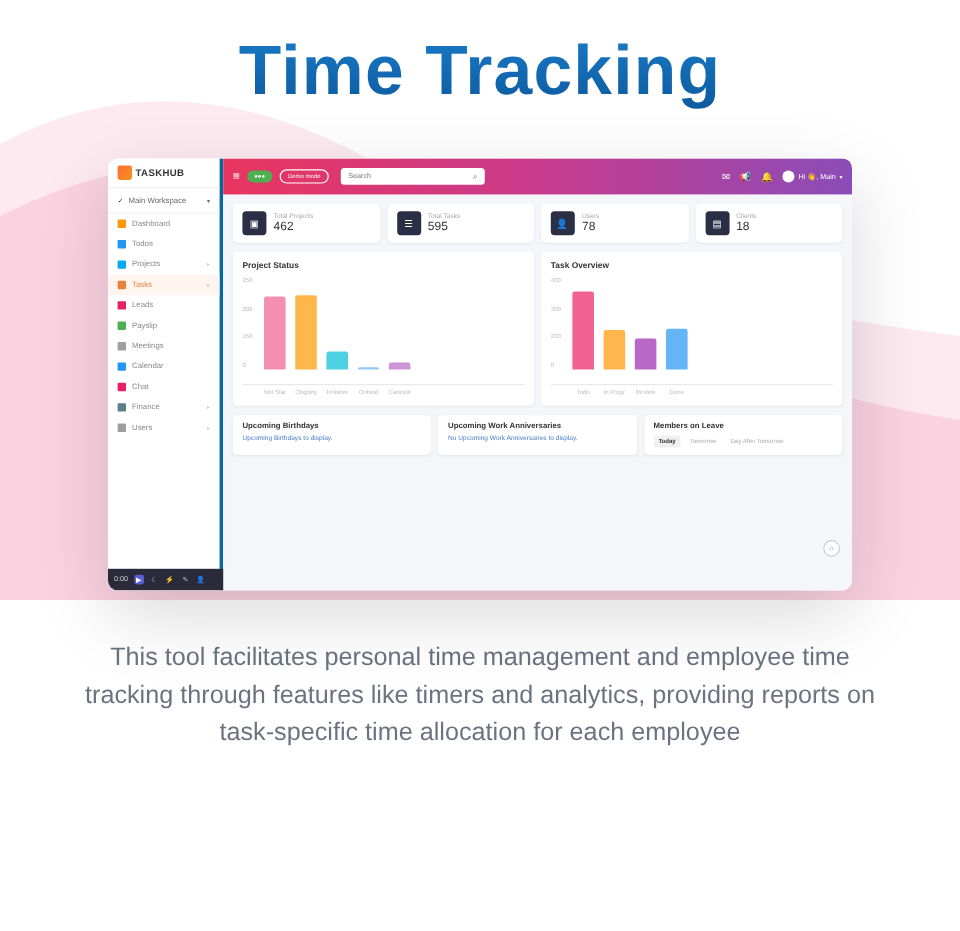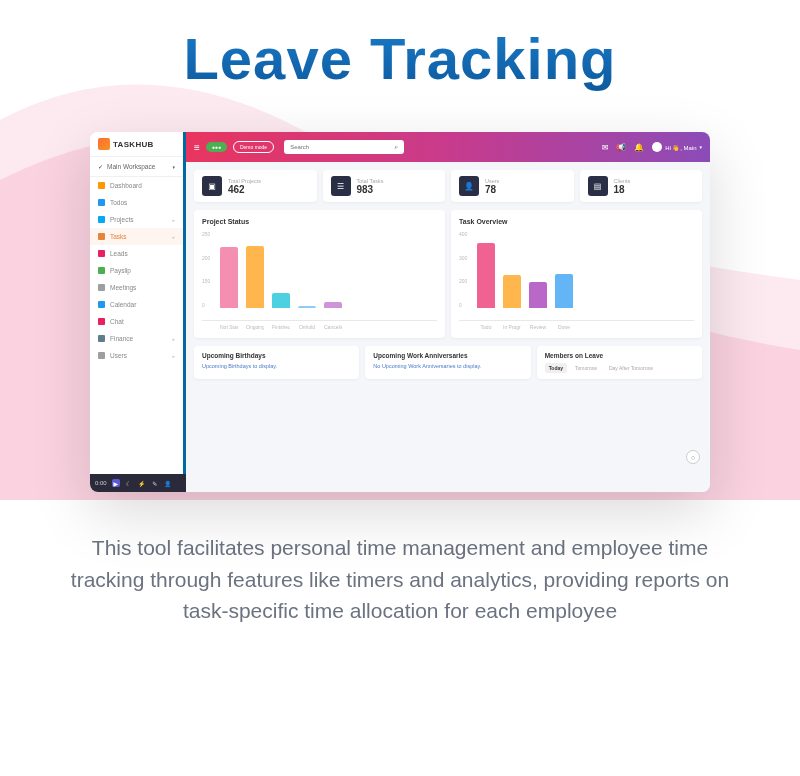--- a/index.html
+++ b/index.html
@@ -26,21 +26,21 @@
 .search-box input { border: none; outline: none; font-size: 6px; flex: 1; }
 .search-icon { font-size: 7px; color: #666; }
 .top-right { margin-left: auto; display: flex; align-items: center; gap: 8px; color: #fff; }
 .top-right .tri { font-size: 8px; }
 .top-right .user-greet { font-size: 6px; display: flex; align-items: center; gap: 3px; }
 .avatar { width: 10px; height: 10px; background: #fff; border-radius: 50%; }
 .stat-cards { display: flex; gap: 6px; padding: 8px; }
 .stat-card { flex: 1; background: #fff; border-radius: 4px; padding: 6px 8px; display: flex; align-items: center; gap: 6px; box-shadow: 0 1px 3px rgba(0,0,0,0.05); }
 .stat-icon { width: 20px; height: 20px; border-radius: 3px; display: flex; align-items: center; justify-content: center; color: #fff; font-size: 8px; }
 .stat-info .stat-label { font-size: 5.5px; color: #aaa; }
-.stat-info .stat-value { font-size: 10px; font-weight: 700; color: #333; }
+.stat-info .stat-value { font-size: 10px; font-weight: 400; color: #333; }
 .chart-row { display: flex; gap: 6px; padding: 0 8px 8px; }
 .chart-card { flex: 1; background: #fff; border-radius: 4px; padding: 8px; box-shadow: 0 1px 3px rgba(0,0,0,0.05); }
 .chart-title { font-size: 7px; font-weight: 600; color: #333; margin-bottom: 6px; }
 .chart-area { height: 90px; position: relative; display: flex; align-items: flex-end; gap: 8px; padding-left: 18px; padding-bottom: 12px; border-bottom: 1px solid #e8e8e8; }
 .y-labels { position: absolute; left: 0; top: 0; bottom: 12px; display: flex; flex-direction: column; justify-content: space-between; font-size: 5px; color: #bbb; }
 .bar { width: 18px; border-radius: 2px 2px 0 0; }
 .x-labels { display: flex; gap: 8px; padding-left: 18px; margin-top: 3px; font-size: 5px; color: #bbb; }
 .x-labels span { width: 18px; text-align: center; overflow: hidden; white-space: nowrap; }
 .bottom-cards { display: flex; gap: 6px; padding: 0 8px 8px; }
 .bottom-card { flex: 1; background: #fff; border-radius: 4px; padding: 6px 8px; box-shadow: 0 1px 3px rgba(0,0,0,0.05); font-size: 6px; }
@@ -55,21 +55,21 @@
 .fab { position: absolute; right: 10px; bottom: 28px; width: 14px; height: 14px; border: 1px solid #ccc; border-radius: 50%; background: #fff; display: flex; align-items: center; justify-content: center; font-size: 7px; color: #888; }
 </style>
 </head>
 <body>
 
 <svg class="bg-wave" viewBox="0 0 800 500" preserveAspectRatio="none">
   <path d="M 0,120 Q 150,40 320,140 T 800,280 L 800,500 L 0,500 Z" fill="#fce4ec" opacity="0.8"></path>
   <path d="M 0,180 Q 200,80 400,200 T 800,350 L 800,500 L 0,500 Z" fill="#f8bbd0" opacity="0.5"></path>
 </svg>
 
-<h1 class="page-title">Leave Tracking</h1>
+<h1 class="page-title">Time Tracking</h1>
 
 <div class="app-container">
   <div class="sidebar">
     <div class="logo-area">
       <div class="logo-icon"></div>
       <div class="logo-text">TASKHUB</div>
     </div>
     <div class="workspace-row">
       <span class="check">✓</span>
       <span>Main Workspace</span>
@@ -161,21 +161,21 @@
           <div class="stat-icon" style="background:#2a2f45">▣</div>
           <div class="stat-info">
             <div class="stat-label">Total Projects</div>
             <div class="stat-value">462</div>
           </div>
         </div>
         <div class="stat-card">
           <div class="stat-icon" style="background:#2a2f45">☰</div>
           <div class="stat-info">
             <div class="stat-label">Total Tasks</div>
-            <div class="stat-value">983</div>
+            <div class="stat-value">595</div>
           </div>
         </div>
         <div class="stat-card">
           <div class="stat-icon" style="background:#2a2f45">👤</div>
           <div class="stat-info">
             <div class="stat-label">Users</div>
             <div class="stat-value">78</div>
           </div>
         </div>
         <div class="stat-card">

